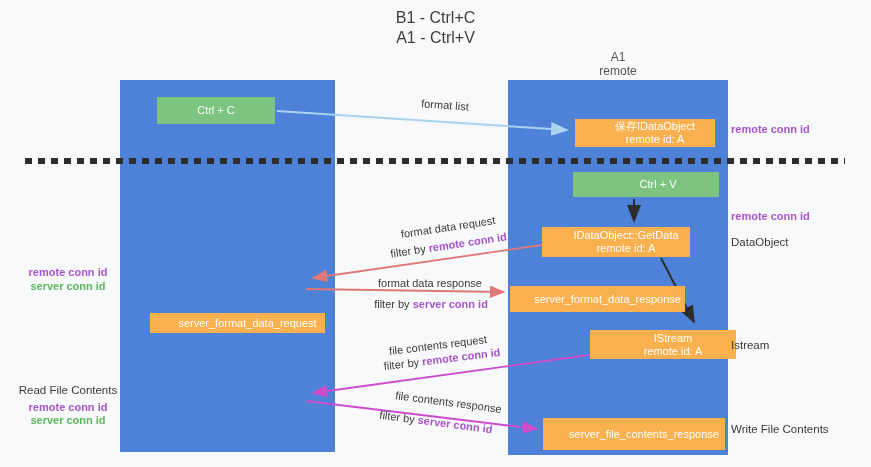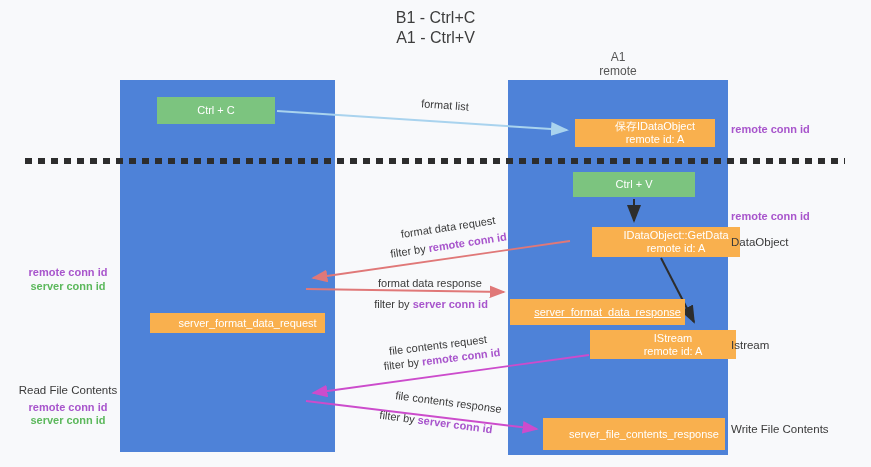--- a/index.html
+++ b/index.html
@@ -78,34 +78,34 @@
 
   <div class="box green" style="left:157px;top:97px;width:118px;height:27px;">
     <span>Ctrl + C</span>
   </div>
 
   <div class="box orange" style="left:575px;top:119px;width:120px;height:28px;font-size:11px;">
     <span>保存IDataObject</span>
     <span>remote id: A</span>
   </div>
 
-  <div class="box green" style="left:573px;top:172px;width:122px;height:25px;">
+  <div class="box green" style="left:573px;top:172px;width:122px;height:25px;padding-left:24px;">
     <span>Ctrl + V</span>
   </div>
 
-  <div class="box orange" style="left:592px;top:227px;width:128px;height:30px;">
+  <div class="box orange" style="left:542px;top:227px;width:128px;height:30px;">
     <span>IDataObject::GetData</span>
     <span>remote id: A</span>
   </div>
 
   <div class="box orange" style="left:150px;top:268px;width:155px;height:20px;margin-top:45px;">
     <span>server_format_data_request</span>
   </div>
 
-  <div class="box orange" style="left:510px;top:299px;width:155px;height:26px;text-decoration:underline;">
+  <div class="box orange" style="left:510px;top:286px;width:155px;height:26px;">
     <span>server_format_data_response</span>
   </div>
 
   <div class="box orange" style="left:590px;top:330px;width:126px;height:29px;">
     <span>IStream</span>
     <span>remote id: A</span>
   </div>
 
 
   <div class="box orange" style="left:543px;top:418px;width:162px;height:32px;">

